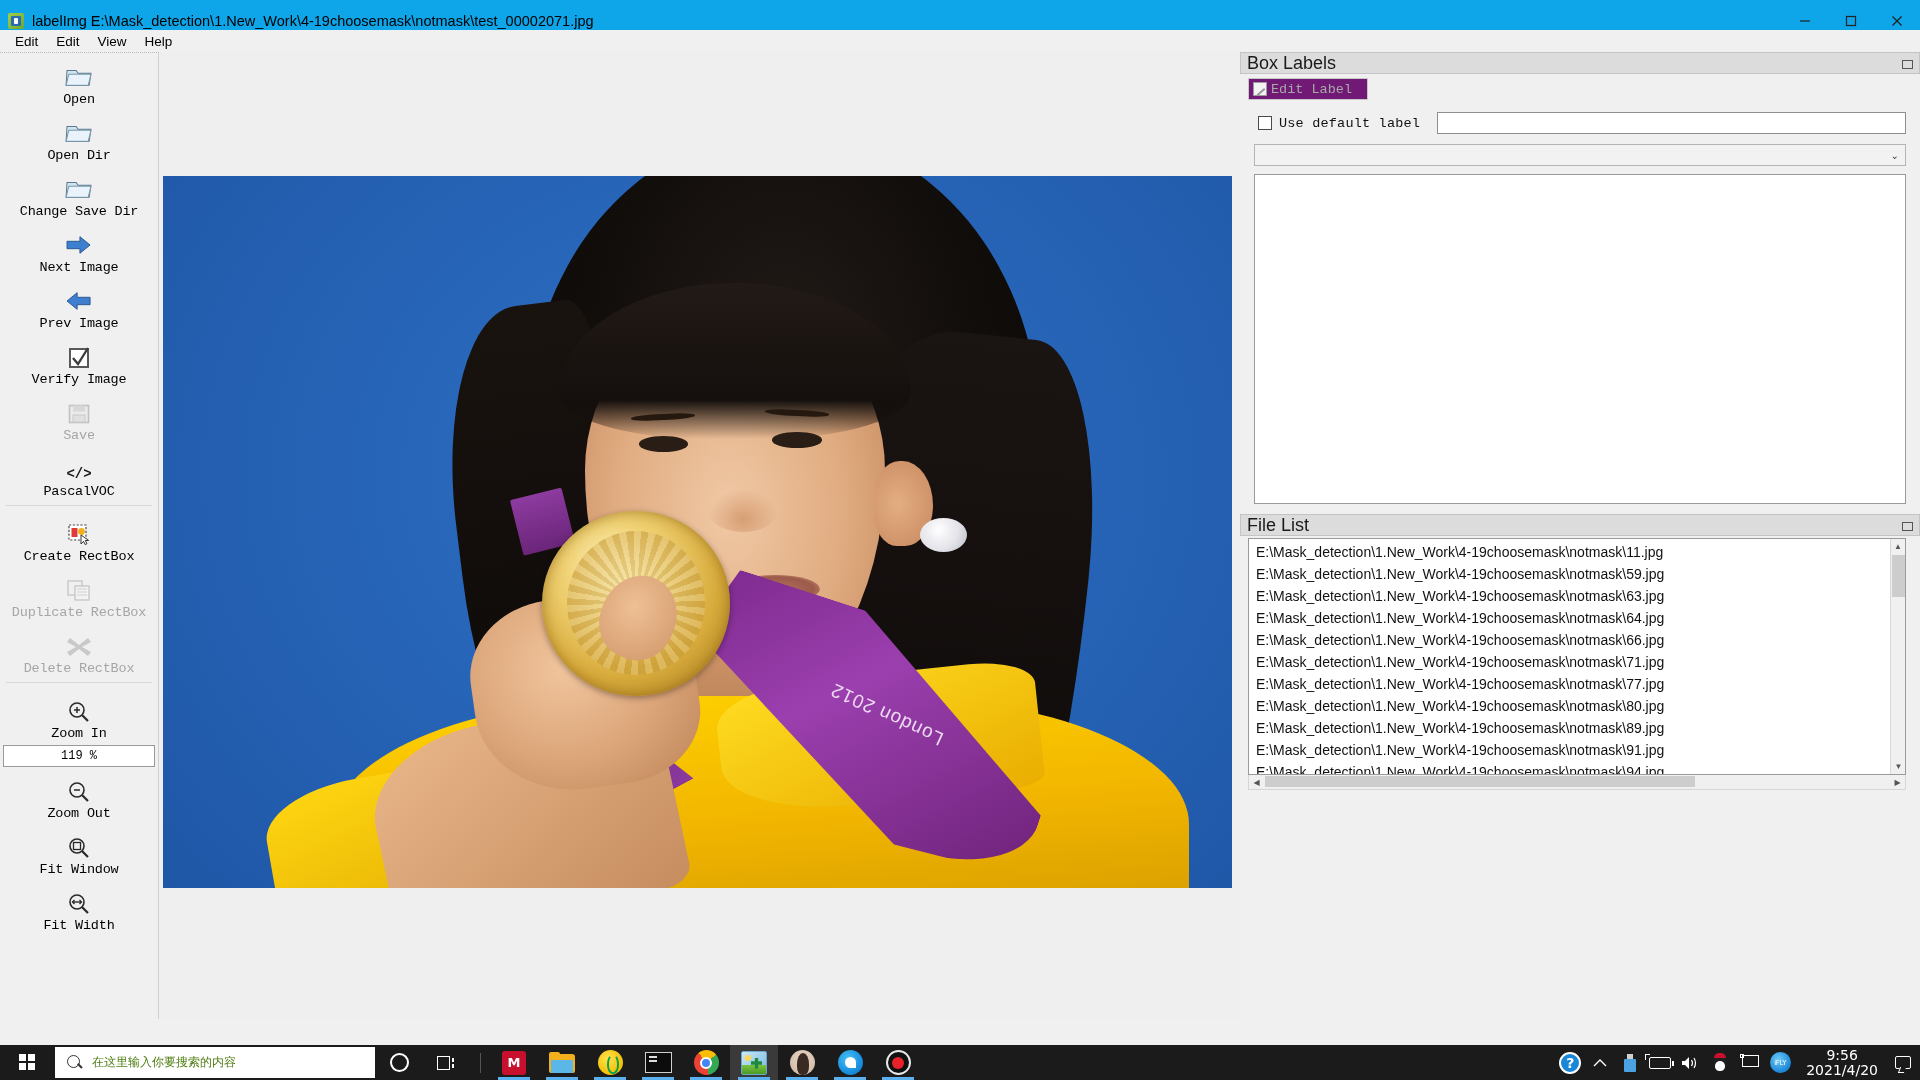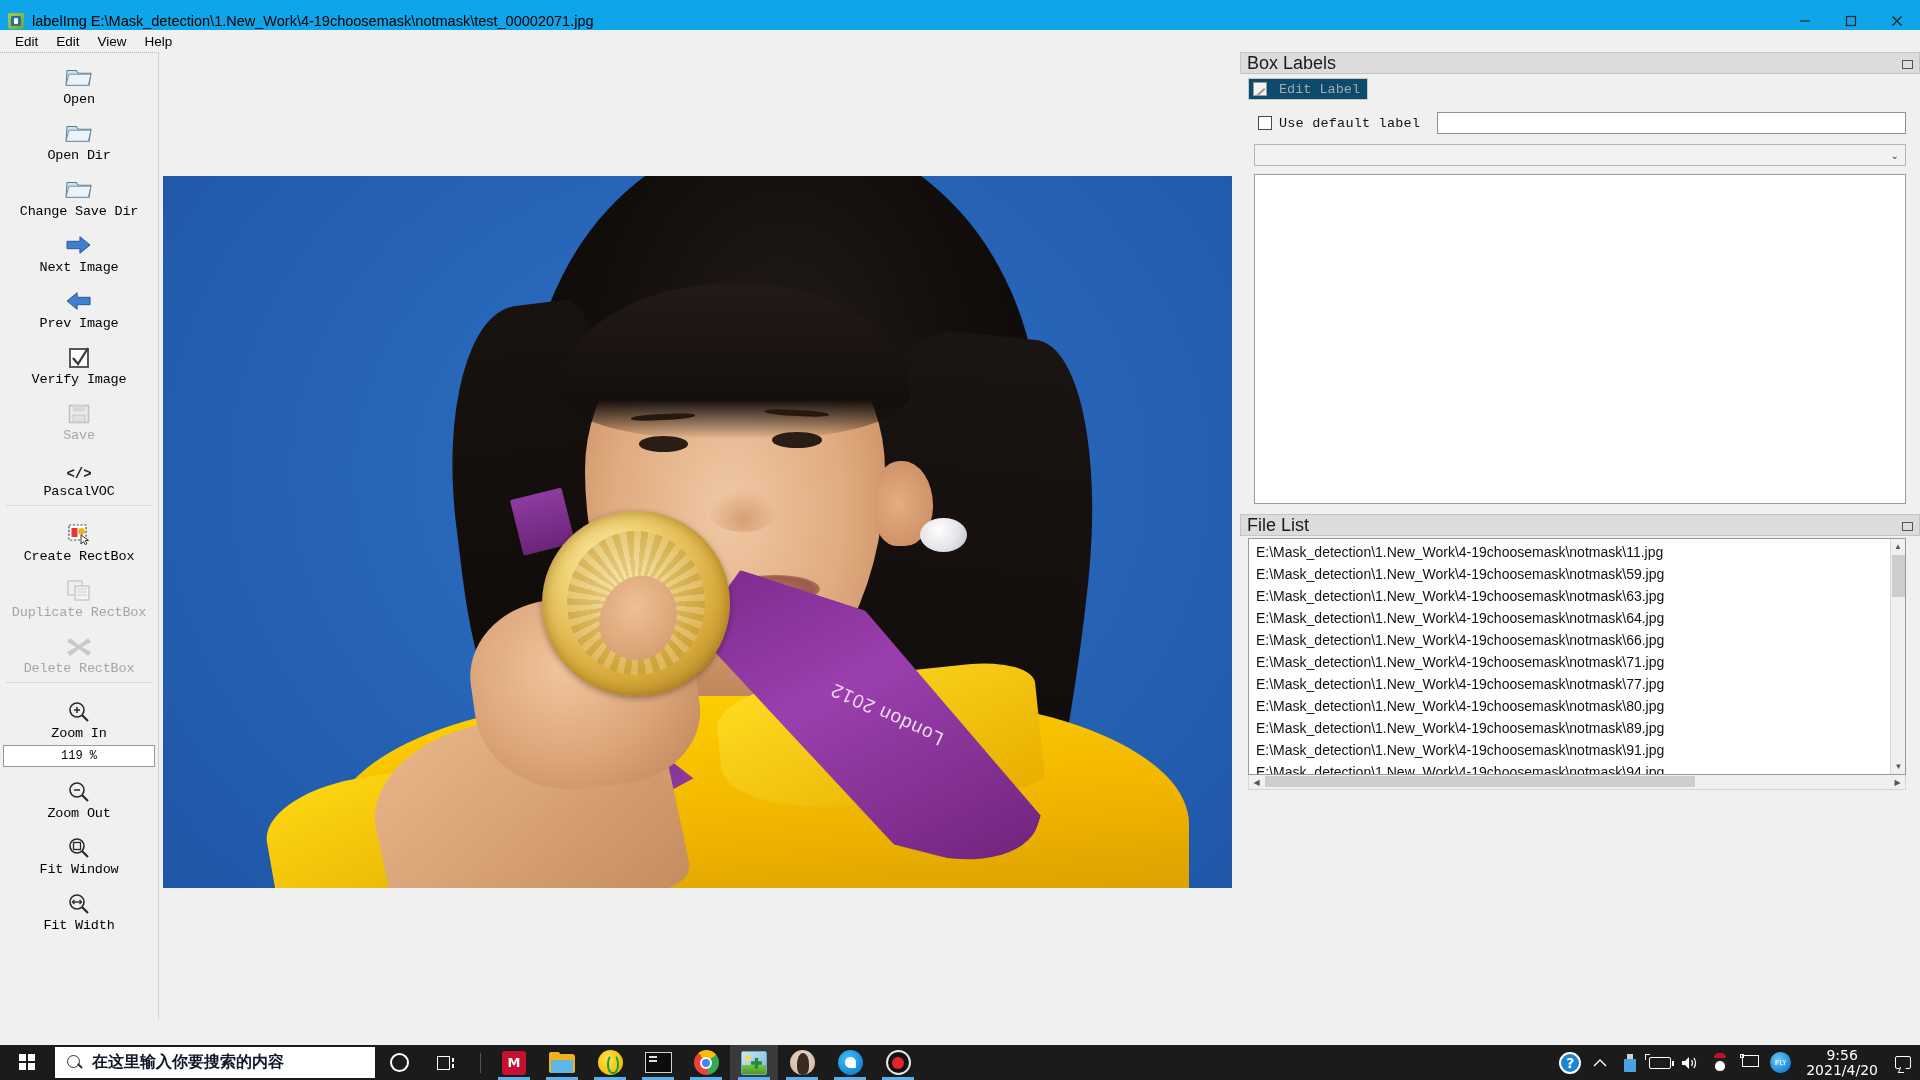--- a/index.html
+++ b/index.html
@@ -253,22 +253,22 @@
   .dock-title .float-btn {
     margin-left:auto; width:12px; height:12px; position:relative;
   }
   .dock-title .float-btn::before{
     content:""; position:absolute; left:1px; top:3px; width:9px; height:7px;
     border:1px solid #555;
   }
 
   .edit-label-btn {
     margin:4px 6px 0 8px; width:120px; height:22px;
-    background:#0c4a6e; border:1px solid #c8c8c8;
-    display:flex; align-items:center; gap:12px; padding-left:4px;
+    background:#701a75; border:1px solid #c8c8c8;
+    display:flex; align-items:center; gap:4px; padding-left:4px;
   }
   .edit-label-btn .pen {
     width:14px; height:14px; border:1.5px solid #9a9a9a; position:relative; background:#f3f3f3;
   }
   .edit-label-btn .pen::after{
     content:""; position:absolute; left:2px; top:8px; width:10px; height:2px;
     background:#9a9a9a; transform:rotate(-42deg);
   }
   .edit-label-btn span {
     font-family:"Liberation Mono", monospace; font-size:13.5px; color:#a8a8a8;
@@ -362,21 +362,21 @@
   }
   .searchbox .magn { width:15px; height:15px; position:relative; flex:none; }
   .searchbox .magn::before{
     content:""; position:absolute; left:0; top:0; width:11px; height:11px;
     border:1.6px solid #333; border-radius:50%;
   }
   .searchbox .magn::after{
     content:""; position:absolute; left:9.5px; top:10px; width:6px; height:1.6px;
     background:#333; transform:rotate(45deg);
   }
-  .searchbox .ph { font-size:16px; color:#0f172a; font-family:"DejaVu Sans", sans-serif;font-weight:bold; }
+  .searchbox .ph { font-size:12px; color:#4d7c0f; font-family:"DejaVu Sans", sans-serif; }
 
   .tb-icons { display:flex; align-items:center; height:35px; }
   .tb-btn {
     width:48px; height:35px; display:flex; align-items:center; justify-content:center;
     position:relative;
   }
   .tb-btn.active { background:#3a3a3a; }
   .tb-btn.run::after {
     content:""; position:absolute; bottom:0; left:8px; right:8px; height:3px;
     background:#5bb0f0;

